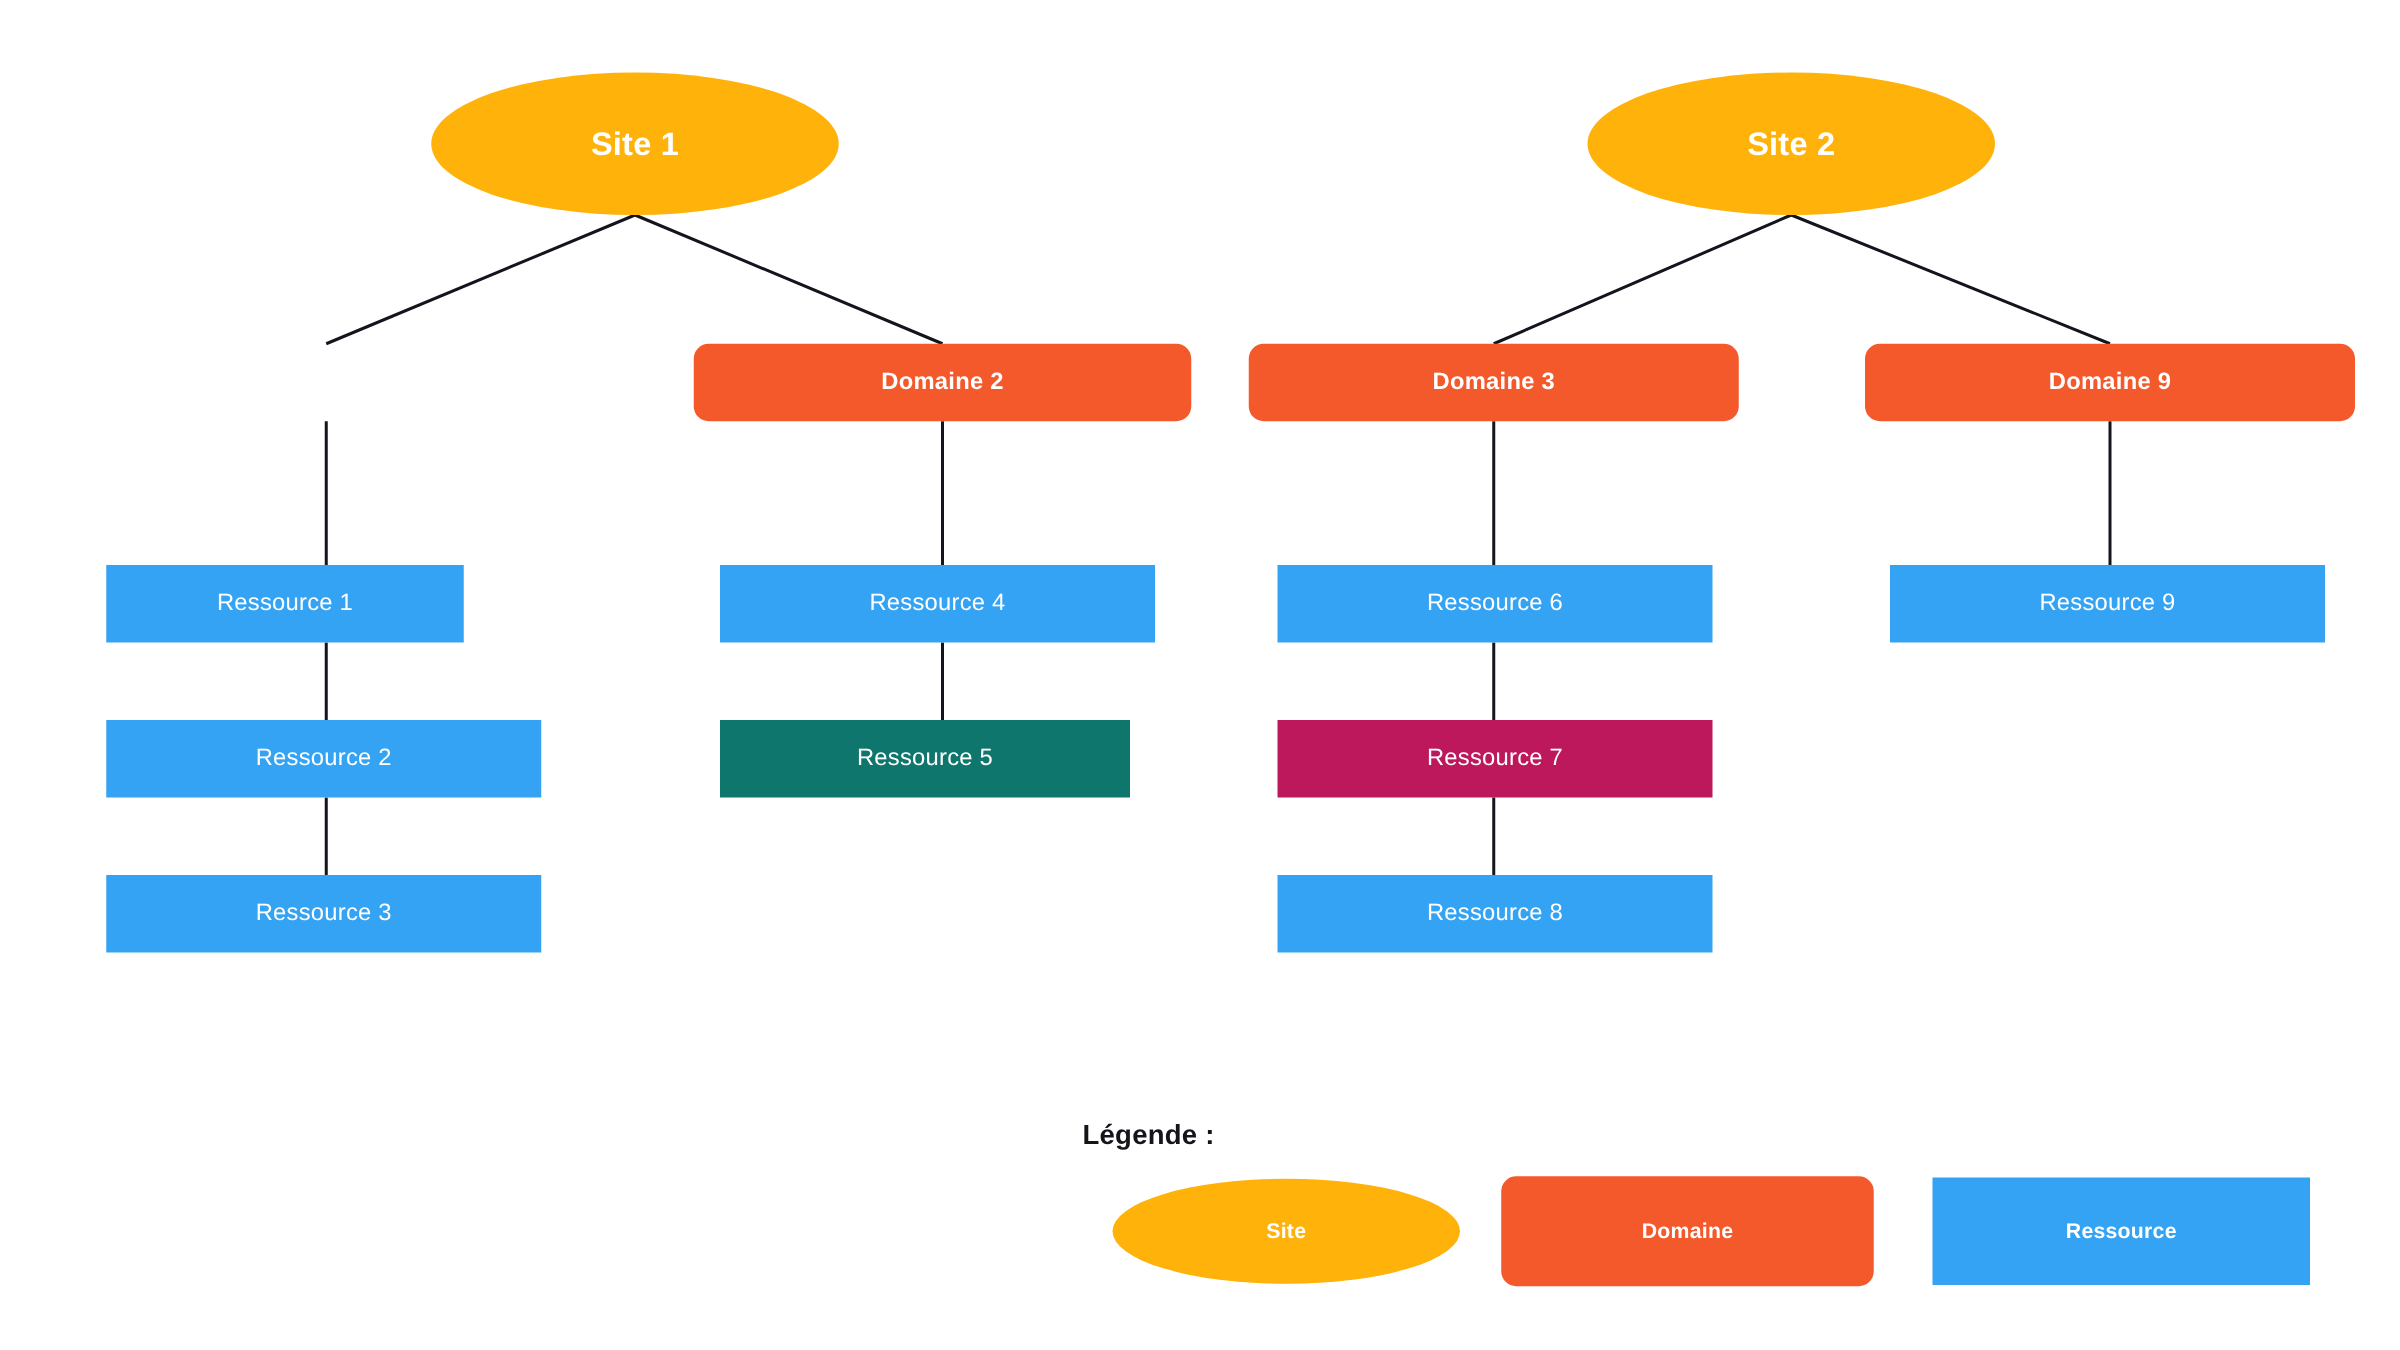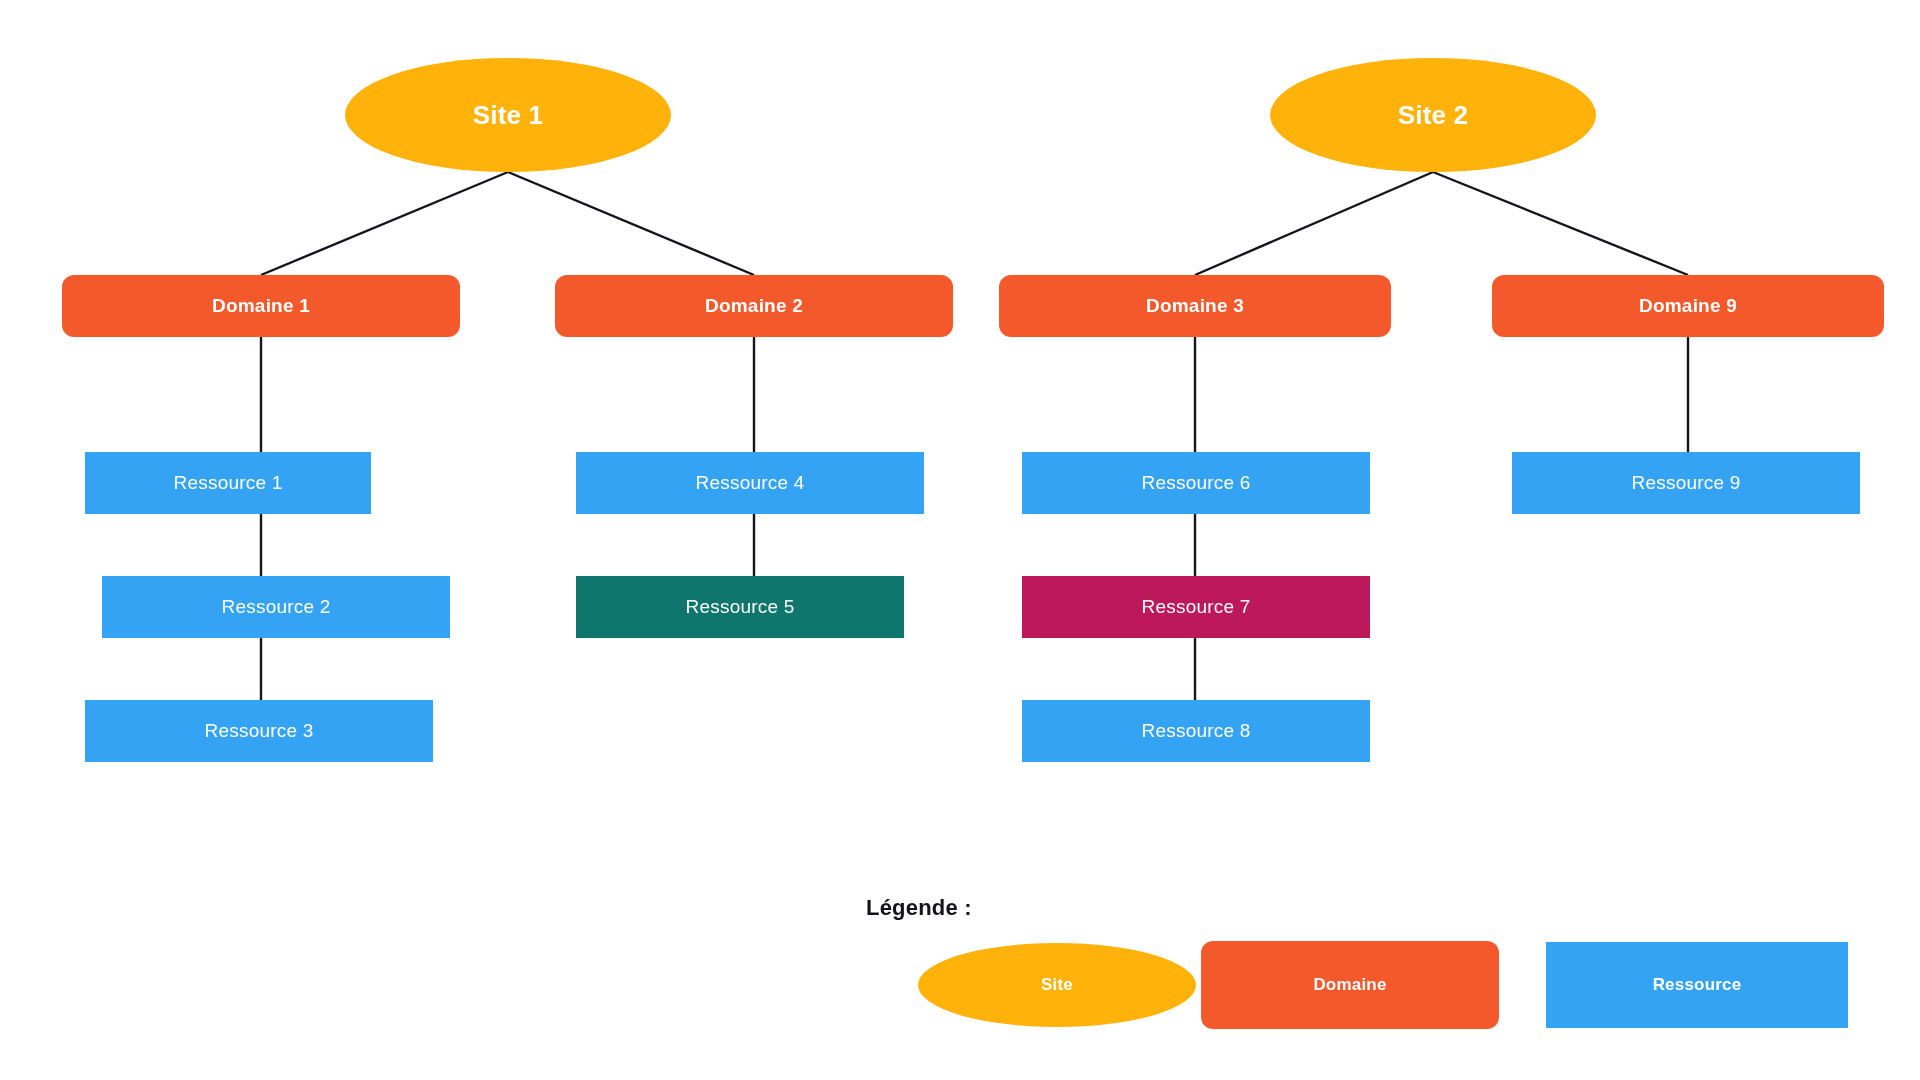--- a/index.html
+++ b/index.html
@@ -139,36 +139,33 @@
       <line x1="1688" y1="337" x2="1688" y2="452" stroke="#14141e" stroke-width="2.4" stroke-linecap="butt"></line>
     </svg>
 
   <div id="nodes">
       <div class="node node-site" style="left: 345px; top: 58px; width: 326px; height: 114px; background: rgb(255, 178, 10); color: rgb(255, 255, 255);">
         <span>Site 1</span>
       </div>
       <div class="node node-site" style="left: 1270px; top: 58px; width: 326px; height: 114px; background: rgb(255, 178, 10); color: rgb(255, 255, 255);">
         <span>Site 2</span>
       </div>
-      <div class="node node-domaine" style="left: 62px; top: 275px; width: 398px; height: 62px; background: rgb(244, 89, 44); color: rgb(255, 255, 255);">
-        <span>Domaine 1</span>
-      </div>
       <div class="node node-domaine" style="left: 555px; top: 275px; width: 398px; height: 62px; background: rgb(244, 89, 44); color: rgb(255, 255, 255);">
         <span>Domaine 2</span>
       </div>
       <div class="node node-domaine" style="left: 999px; top: 275px; width: 392px; height: 62px; background: rgb(244, 89, 44); color: rgb(255, 255, 255);">
         <span>Domaine 3</span>
       </div>
       <div class="node node-domaine" style="left: 1492px; top: 275px; width: 392px; height: 62px; background: rgb(244, 89, 44); color: rgb(255, 255, 255);">
         <span>Domaine 9</span>
       </div>
       <div class="node node-ressource" style="left: 85px; top: 452px; width: 286px; height: 62px; background: rgb(53, 163, 244); color: rgb(255, 255, 255);">
         <span>Ressource 1</span>
       </div>
-      <div class="node node-ressource" style="left: 102px; top: 576px; width: 348px; height: 62px; background: rgb(53, 163, 244); color: rgb(255, 255, 255);">
+      <div class="node node-ressource" style="left: 85px; top: 576px; width: 348px; height: 62px; background: rgb(53, 163, 244); color: rgb(255, 255, 255);">
         <span>Ressource 2</span>
       </div>
       <div class="node node-ressource" style="left: 85px; top: 700px; width: 348px; height: 62px; background: rgb(53, 163, 244); color: rgb(255, 255, 255);">
         <span>Ressource 3</span>
       </div>
       <div class="node node-ressource" style="left: 576px; top: 452px; width: 348px; height: 62px; background: rgb(53, 163, 244); color: rgb(255, 255, 255);">
         <span>Ressource 4</span>
       </div>
       <div class="node node-ressource" style="left: 576px; top: 576px; width: 328px; height: 62px; background: #0f766e; color: rgb(255, 255, 255);">
         <span>Ressource 5</span>
@@ -183,21 +180,21 @@
         <span>Ressource 8</span>
       </div>
       <div class="node node-ressource" style="left: 1512px; top: 452px; width: 348px; height: 62px; background: rgb(53, 163, 244); color: rgb(255, 255, 255);">
         <span>Ressource 9</span>
       </div>
     </div>
 
   <div id="legend">
     <div id="legend-title">Légende :</div>
     <div id="legend-items">
-        <div class="legend-item legend-site" style="left: 918px; top: 943px; width: 278px; height: 84px; background: rgb(255, 178, 10);">
+        <div class="legend-item legend-site" style="left: 890px; top: 943px; width: 278px; height: 84px; background: rgb(255, 178, 10);">
           <span>Site</span>
         </div>
         <div class="legend-item legend-domaine" style="left: 1201px; top: 941px; width: 298px; height: 88px; background: rgb(244, 89, 44);">
           <span>Domaine</span>
         </div>
         <div class="legend-item legend-ressource" style="left: 1546px; top: 942px; width: 302px; height: 86px; background: rgb(53, 163, 244);">
           <span>Ressource</span>
         </div>
       </div>
   </div>

